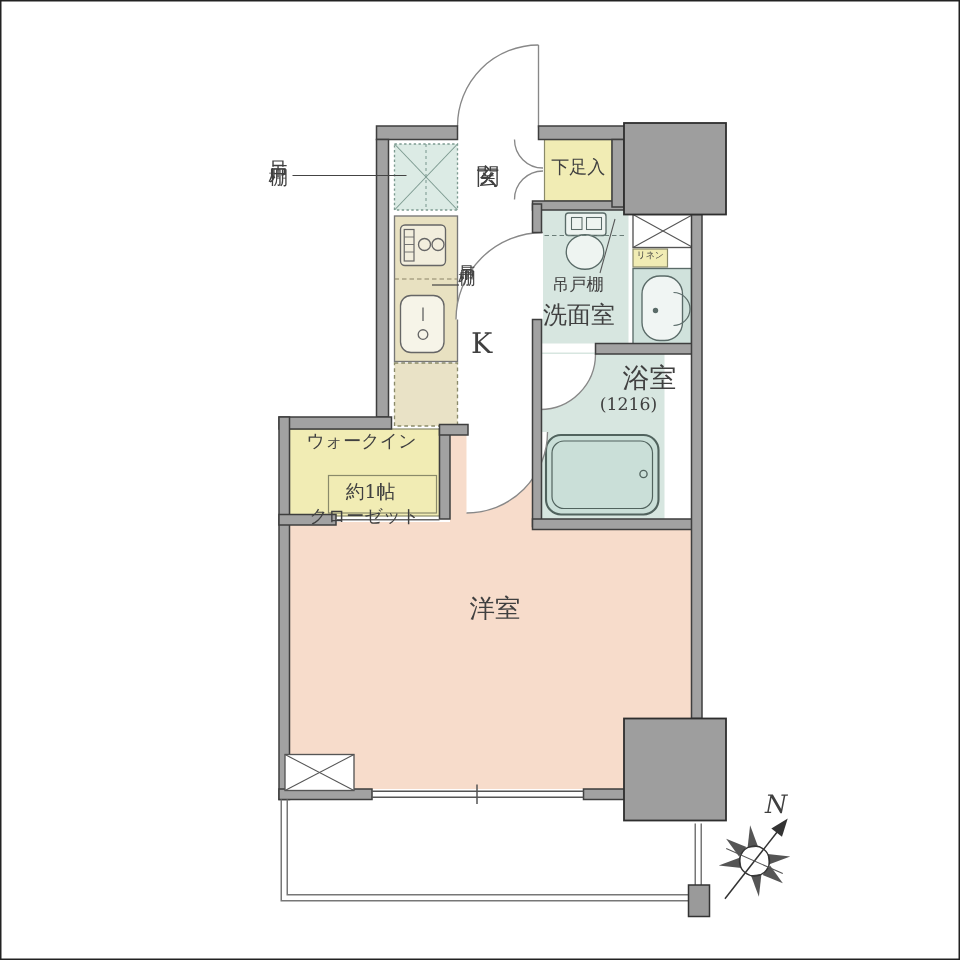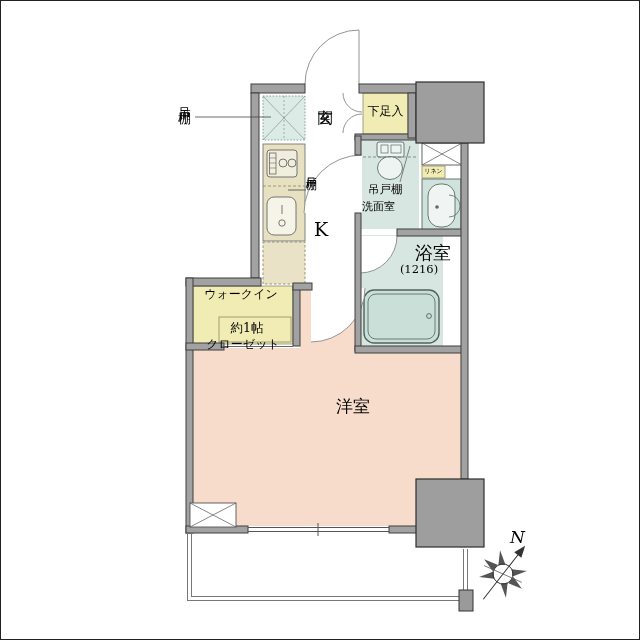--- a/index.html
+++ b/index.html
@@ -2,21 +2,21 @@
 <html><head>
 <meta charset="utf-8">
 <style>
   html,body{margin:0;padding:0;background:#fff;}
   #canvas{
     position:relative;width:640px;height:640px;box-sizing:border-box;
     border:1px solid #222;background:#ffffff;overflow:hidden;
     font-family:"DejaVu Serif","Liberation Serif",serif;color:#222;
   }
   #plan-svg{position:absolute;left:0;top:0;}
-  .lbl{position:absolute;white-space:nowrap;color:#000000;line-height:1.15;}
+  .lbl{position:absolute;white-space:nowrap;color:#404040;line-height:1.15;}
   .lbl.c{text-align:center;white-space:normal;}
   .v{writing-mode:vertical-rl;text-orientation:upright;letter-spacing:2px;}
   .n-label{font-style:italic;font-size:17px;}
 </style>
 </head>
 <body>
 
 <div id="canvas">
 
   <svg id="plan-svg" width="640" height="640" viewBox="0 0 640 640">
@@ -178,30 +178,30 @@
   <div class="lbl v" style="left:315px;top:96px;font-size:15px;">玄関</div>
 
   <div class="lbl c" style="left:362px;top:104px;width:45px;font-size:12px;">下足入</div>
 
   <div class="lbl v" style="left:303px;top:167px;font-size:11.5px;letter-spacing:1px;">吊戸棚</div>
 
   <div class="lbl" style="left:313px;top:218px;font-size:19px;">K</div>
 
   <div class="lbl" style="left:367px;top:182px;font-size:11.5px;">吊戸棚</div>
 
-  <div class="lbl" style="left:361px;top:200px;font-size:11px;">洗面室</div>
+  <div class="lbl" style="left:361px;top:200px;font-size:16px;">洗面室</div>
 
   <div class="lbl c" style="left:421px;top:167px;width:23px;font-size:6px;letter-spacing:0;">リネン</div>
 
   <div class="lbl c" style="left:406px;top:242px;width:52px;font-size:18px;">浴室</div>
 
   <div class="lbl c" style="left:390px;top:262px;width:56px;font-size:11.5px;">(1216)</div>
 
   <div class="lbl c" style="left:194px;top:287px;width:92px;font-size:12px;">ウォークイン</div>
   <div class="lbl c" style="left:194px;top:301px;width:96px;font-size:12px;margin-top:36px;">クローゼット</div>
   <div class="lbl c" style="left:218px;top:320px;width:56px;font-size:12.5px;">約1帖</div>
 
-  <div class="lbl c" style="left:289px;top:396px;width:80px;font-size:17px;text-align:right;">洋室</div>
+  <div class="lbl c" style="left:289px;top:396px;width:80px;font-size:17px;">洋室</div>
 
 
   <div class="lbl n-label" style="left:509px;top:527px;">N</div>
 
 </div>
 
 </body></html>

